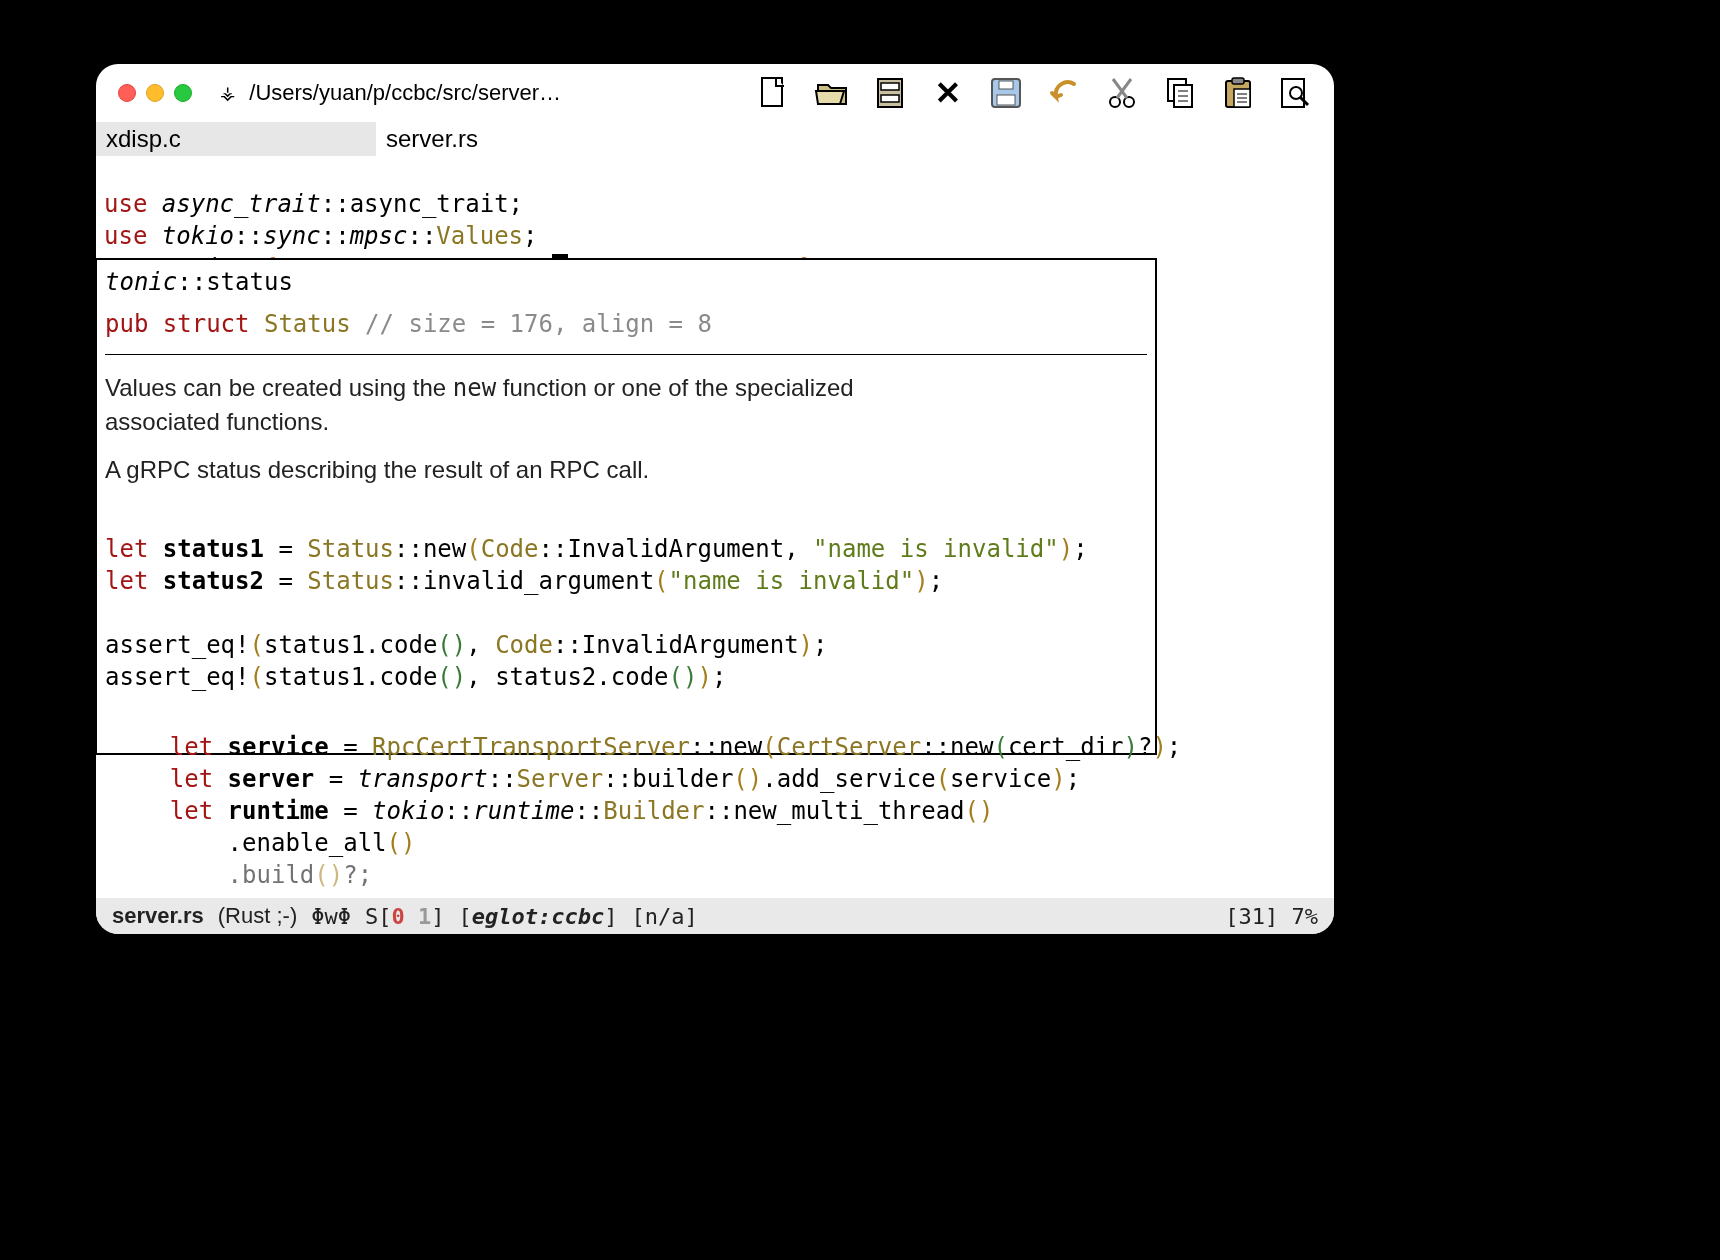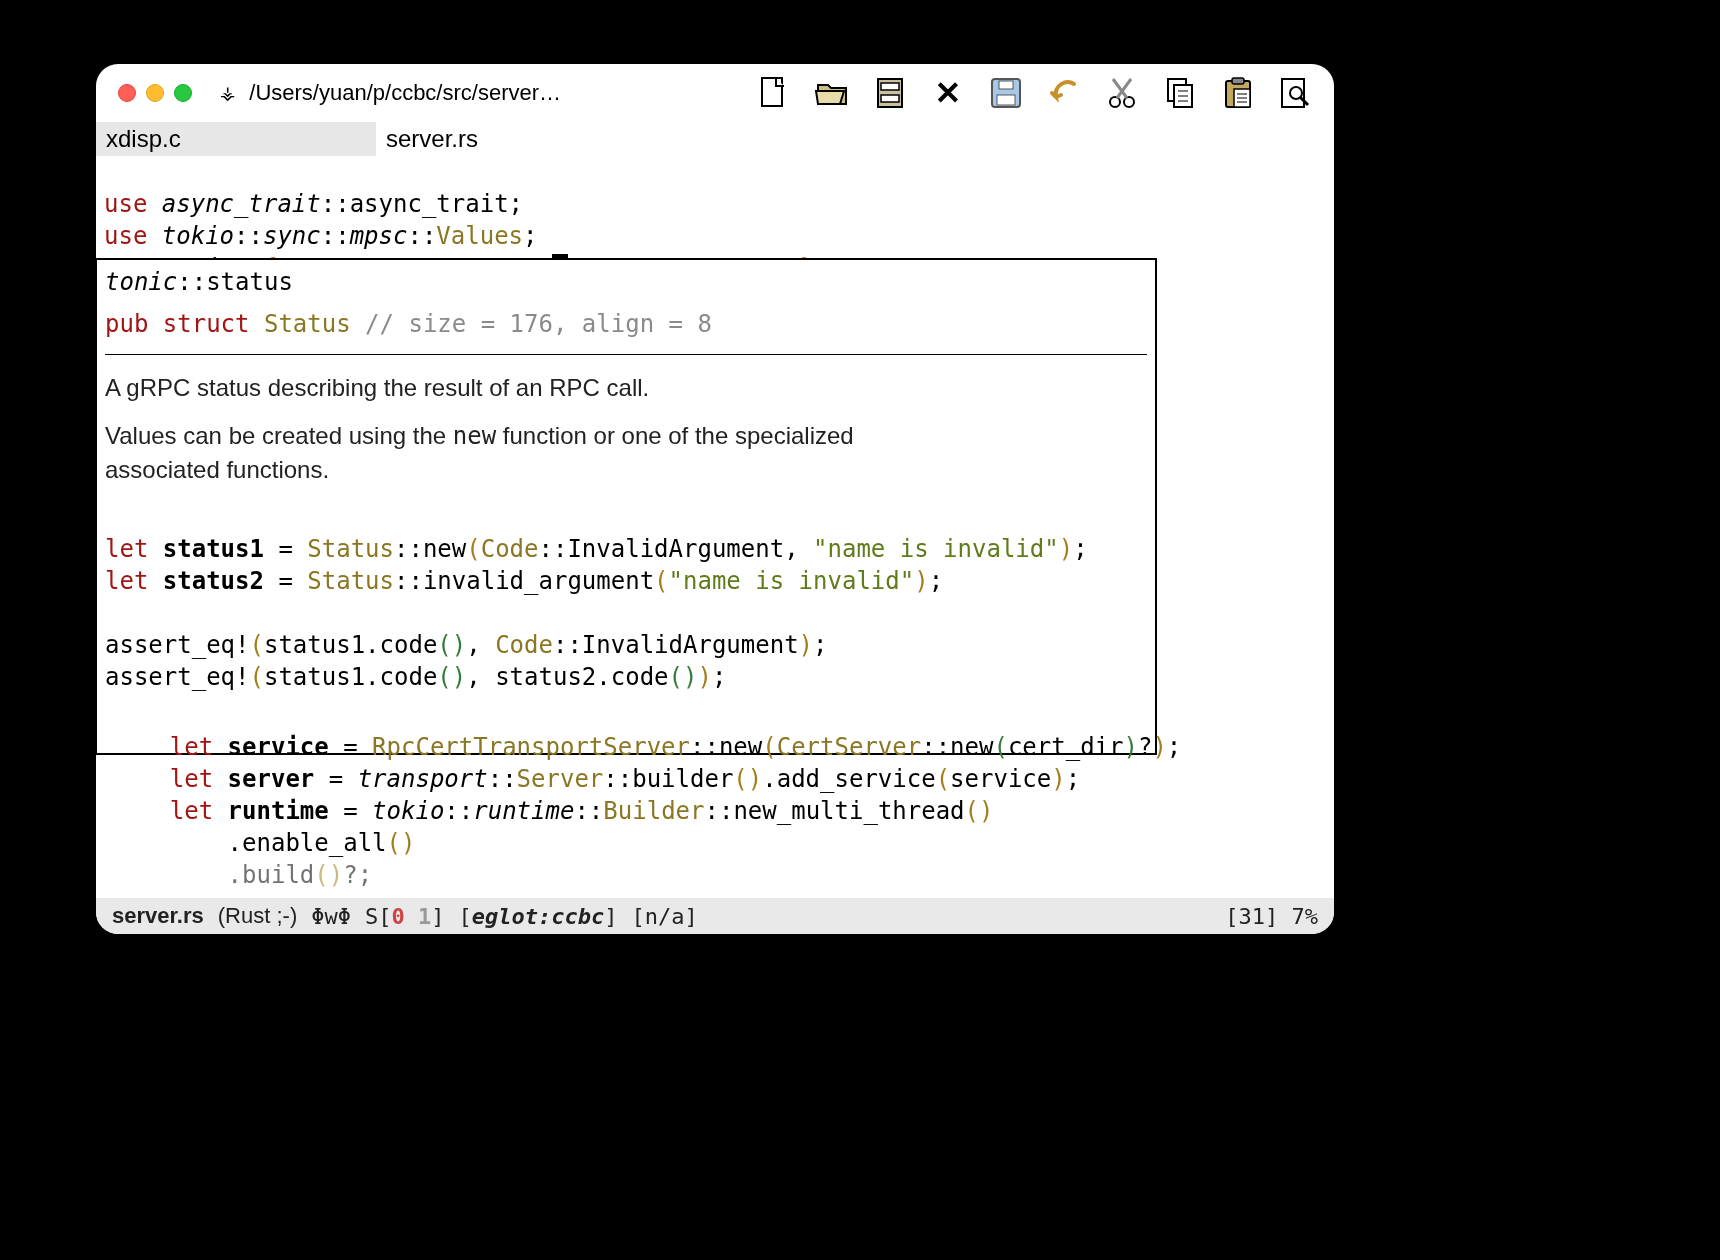--- a/index.html
+++ b/index.html
@@ -277,22 +277,22 @@
 <span class="line"><span class="kw">use </span><span class="path">async_trait</span><span>::async_trait;</span></span>
 <span class="line"><span class="kw">use </span><span class="path">tokio</span><span>::</span><span class="path">sync</span><span>::</span><span class="path">mpsc</span><span>::</span><span class="type">Values</span><span>;</span></span>
 <span class="line"><span class="kw">use </span><span class="path">tonic</span><span>::</span><span class="bracecol">{</span><span class="type">Request</span><span>, </span><span class="type">Response</span><span>, </span><span class="cursor-inv">S</span><span class="type">tatus</span><span>, </span><span>transport</span><span class="bracecol">}</span><span>;</span></span>
     </div>
 
     <div class="popup">
       <div class="decl"><span class="path">tonic</span><span>::status</span></div>
       <div style="height:10px"></div>
       <div class="decl"><span class="kw">pub </span><span class="kw">struct </span><span class="type">Status </span><span class="comment">// size = 176, align = 8</span></div>
       <hr>
+      <p class="prose"><span>Values can be created using the </span><span class="mono">new</span><span> function or one of the specialized associated functions.</span></p>
       <p class="prose">A gRPC status describing the result of an RPC call.</p>
-      <p class="prose"><span>Values can be created using the </span><span class="mono">new</span><span> function or one of the specialized associated functions.</span></p>
       <div class="codeblk">
 <span class="line"><span class="kw">let </span><span class="bold">status1</span><span> = </span><span class="type">Status</span><span>::new</span><span class="paren1">(</span><span class="type">Code</span><span>::InvalidArgument, </span><span class="str">"name is invalid"</span><span class="paren1">)</span><span>;</span></span>
 <span class="line"><span class="kw">let </span><span class="bold">status2</span><span> = </span><span class="type">Status</span><span>::invalid_argument</span><span class="paren1">(</span><span class="str">"name is invalid"</span><span class="paren1">)</span><span>;</span></span>
 <span class="line"> </span>
 <span class="line"><span>assert_eq!</span><span class="paren1">(</span><span>status1.code</span><span class="paren2">()</span><span>, </span><span class="type">Code</span><span>::InvalidArgument</span><span class="paren1">)</span><span>;</span></span>
 <span class="line"><span>assert_eq!</span><span class="paren1">(</span><span>status1.code</span><span class="paren2">()</span><span>, status2.code</span><span class="paren2">()</span><span class="paren1">)</span><span>;</span></span>
       </div>
     </div>
 
     <div class="code lower-code">

